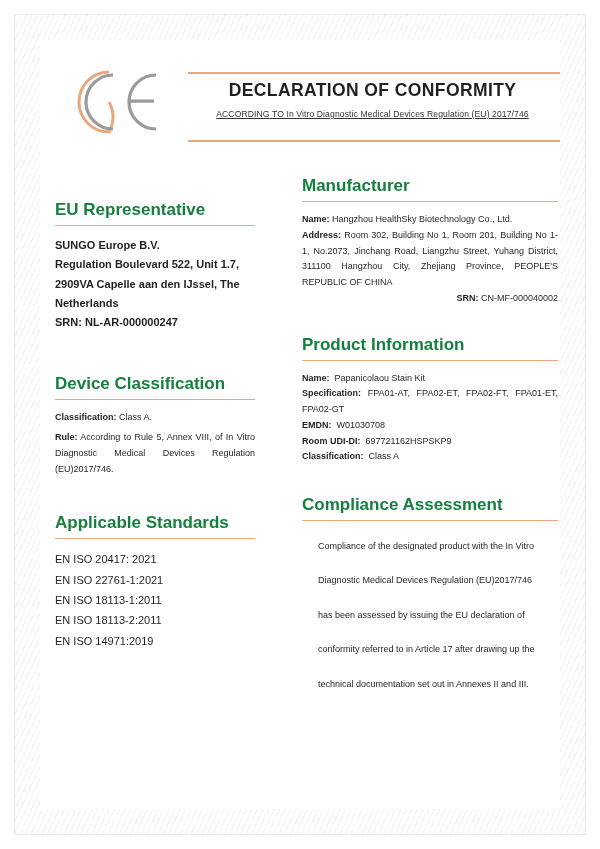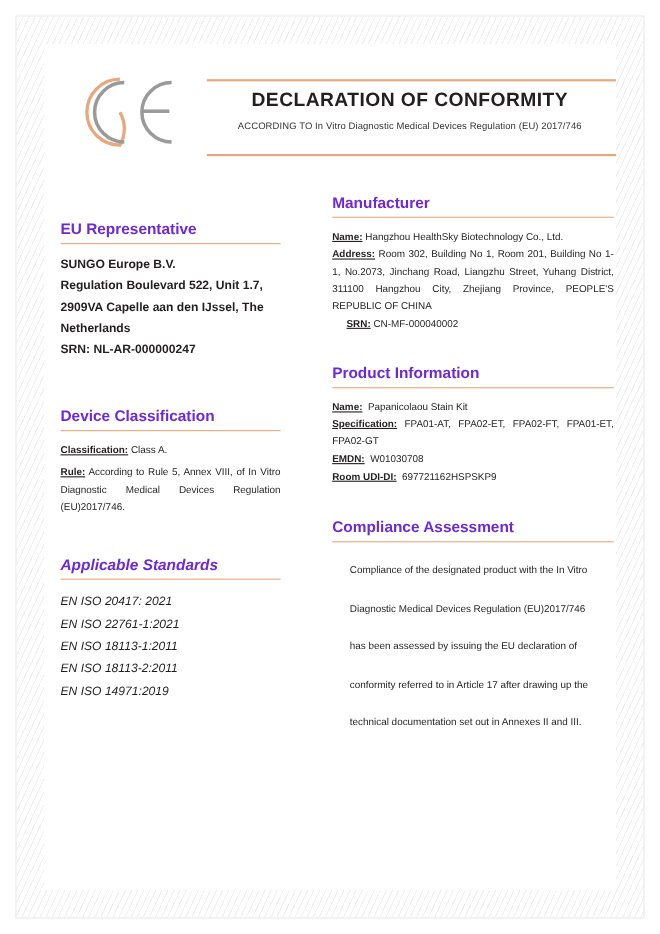--- a/index.html
+++ b/index.html
@@ -76,20 +76,21 @@
     font-weight: bold;
     letter-spacing: 0.4px;
     color: #231f20;
     line-height: 1.2;
   }
   .doc-subtitle {
     margin-top: 8px;
     font-size: 8.6px;
     color: #333;
     letter-spacing: 0.1px;
+    text-decoration: underline;
   }
   .header-rule-top {
     position: absolute;
     left: 138px;
     top: 10px;
     width: 372px;
     height: 2px;
     background: #e8a87c;
   }
   .header-rule-bottom {
@@ -111,23 +112,23 @@
   .col-right {
     position: absolute;
     left: 302px;
     top: 176px;
     width: 256px;
   }
 
   .section { margin-bottom: 26px; }
 
   h2.sec-title {
-    font-size: 14px;
+    font-size: 17px;
     font-weight: bold;
-    color: #6d28d9;
+    color: #15803d;
     margin: 0 0 5px 0;
     padding: 0;
   }
   .sec-rule {
     height: 1px;
     background: #e8a87c;
     margin-bottom: 10px;
   }
 
   .body-line {
@@ -135,21 +136,21 @@
     line-height: 1.75;
     color: #231f20;
   }
   .kv {
     font-size: 9px;
     line-height: 1.75;
     color: #231f20;
     text-align: justify;
     text-justify: inter-word;
   }
-  .kv b { font-weight: bold; text-decoration: underline; }
+  .kv b { font-weight: bold; }
 
   .std-list .body-line { line-height: 1.85; }
 
   .assessment p {
     font-size: 9px;
     line-height: 2.05;
     margin: 16px;
     color: #231f20;
     text-align: justify;
     text-justify: inter-word;
@@ -204,21 +205,21 @@
         <div class="kv">
           <b>Classification:</b>
           <span>Class A.</span>
         </div>
         <div class="kv" style="margin-top:4px;">
           <b>Rule:</b>
           <span>According to Rule 5, Annex VIII, of In Vitro Diagnostic Medical Devices Regulation (EU)2017/746.</span>
         </div>
       </div>
 
-      <div class="section std-list" style="margin-top:36px;font-style:italic;">
+      <div class="section std-list" style="margin-top:36px;">
         <h2 class="sec-title">Applicable Standards</h2>
         <div class="sec-rule"></div>
         <div class="body-line">EN ISO 20417: 2021</div>
         <div class="body-line">EN ISO 22761-1:2021</div>
         <div class="body-line">EN ISO 18113-1:2011</div>
         <div class="body-line">EN ISO 18113-2:2011</div>
         <div class="body-line">EN ISO 14971:2019</div>
       </div>
 
     </div>
@@ -229,21 +230,21 @@
         <h2 class="sec-title">Manufacturer</h2>
         <div class="sec-rule"></div>
         <div class="kv">
           <b>Name:</b>
           <span>Hangzhou HealthSky Biotechnology Co., Ltd.</span>
         </div>
         <div class="kv">
           <b>Address:</b>
           <span>Room 302, Building No 1, Room 201, Building No 1-1, No.2073, Jinchang Road, Liangzhu Street, Yuhang District, 311100 Hangzhou City, Zhejiang Province, PEOPLE'S REPUBLIC OF CHINA</span>
         </div>
-        <div class="kv" style="text-align:left;margin-left:13px;">
+        <div class="kv" style="text-align:right;">
           <b>SRN:</b>
           <span>CN-MF-000040002</span>
         </div>
       </div>
 
       <div class="section" style="margin-top:28px;">
         <h2 class="sec-title">Product Information</h2>
         <div class="sec-rule"></div>
         <div class="kv" style="text-align:left;">
           <b>Name:</b>
@@ -253,20 +254,24 @@
           <b>Specification:</b>
           <span>FPA01-AT, FPA02-ET, FPA02-FT, FPA01-ET, FPA02-GT</span>
         </div>
         <div class="kv" style="text-align:left;">
           <b>EMDN:</b>
           &nbsp;<span>W01030708</span>
         </div>
         <div class="kv" style="text-align:left;">
           <b>Room UDI-DI:</b>
           &nbsp;<span>697721162HSPSKP9</span>
+        </div>
+        <div class="kv" style="text-align:left;">
+          <b>Classification:</b>
+          &nbsp;<span>Class A</span>
         </div>
       </div>
 
       <div class="section assessment" style="margin-top:30px;">
         <h2 class="sec-title">Compliance Assessment</h2>
         <div class="sec-rule"></div>
         <p>Compliance of the designated product with the In Vitro</p>
         <p>Diagnostic Medical Devices Regulation (EU)2017/746</p>
         <p>has been assessed by issuing the EU declaration of</p>
         <p>conformity referred to in Article 17 after drawing up the</p>

